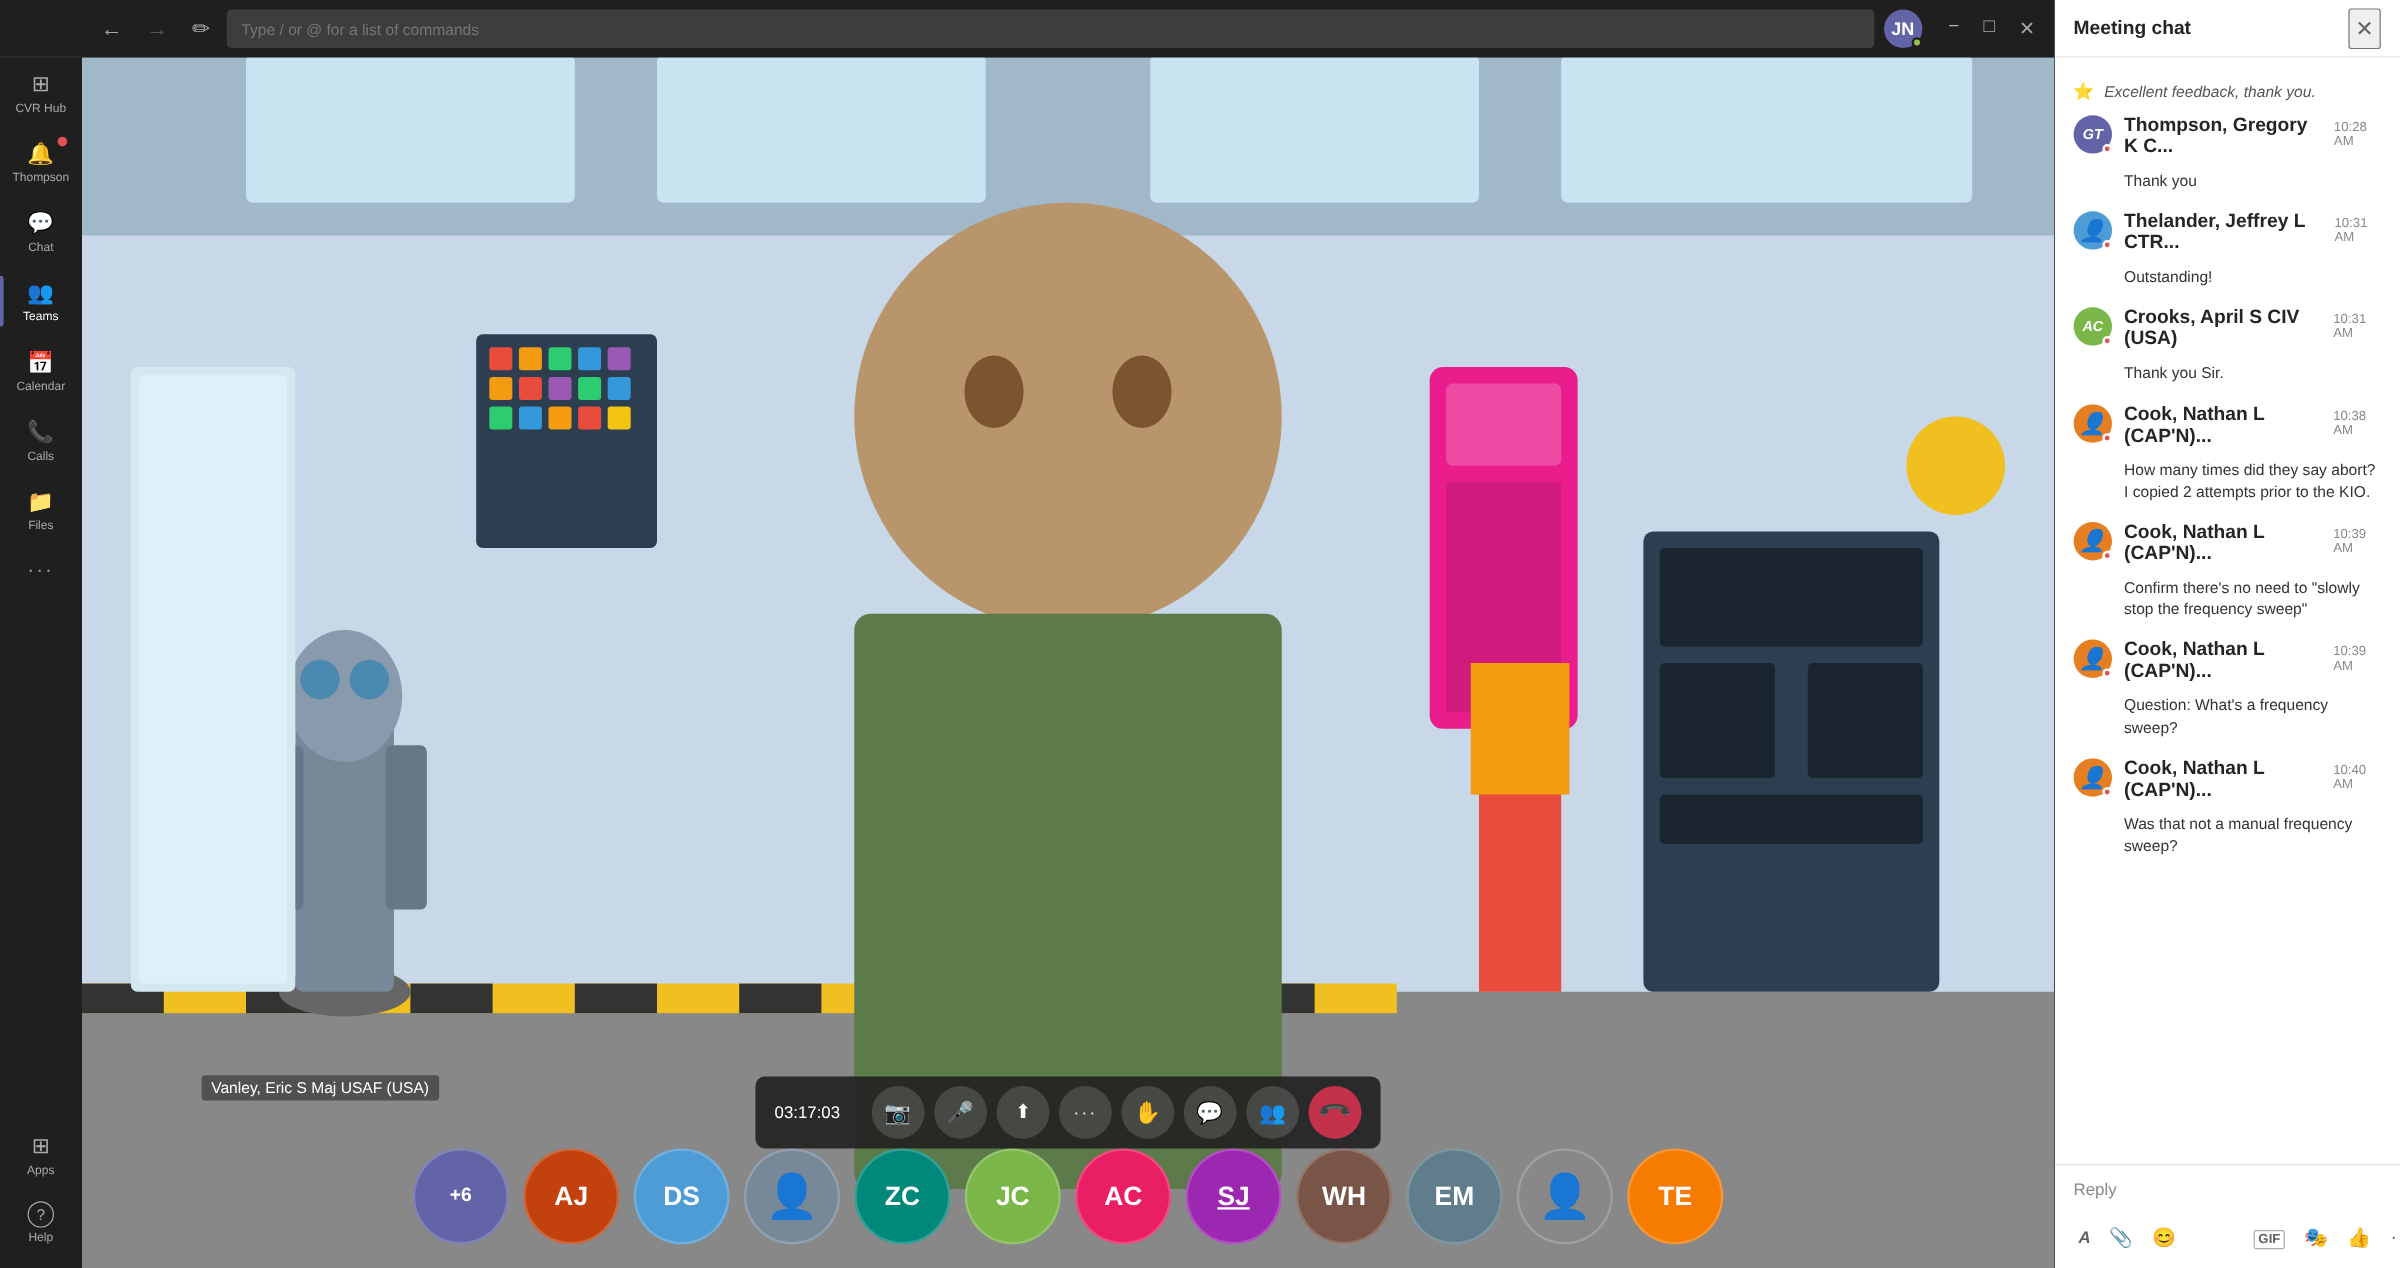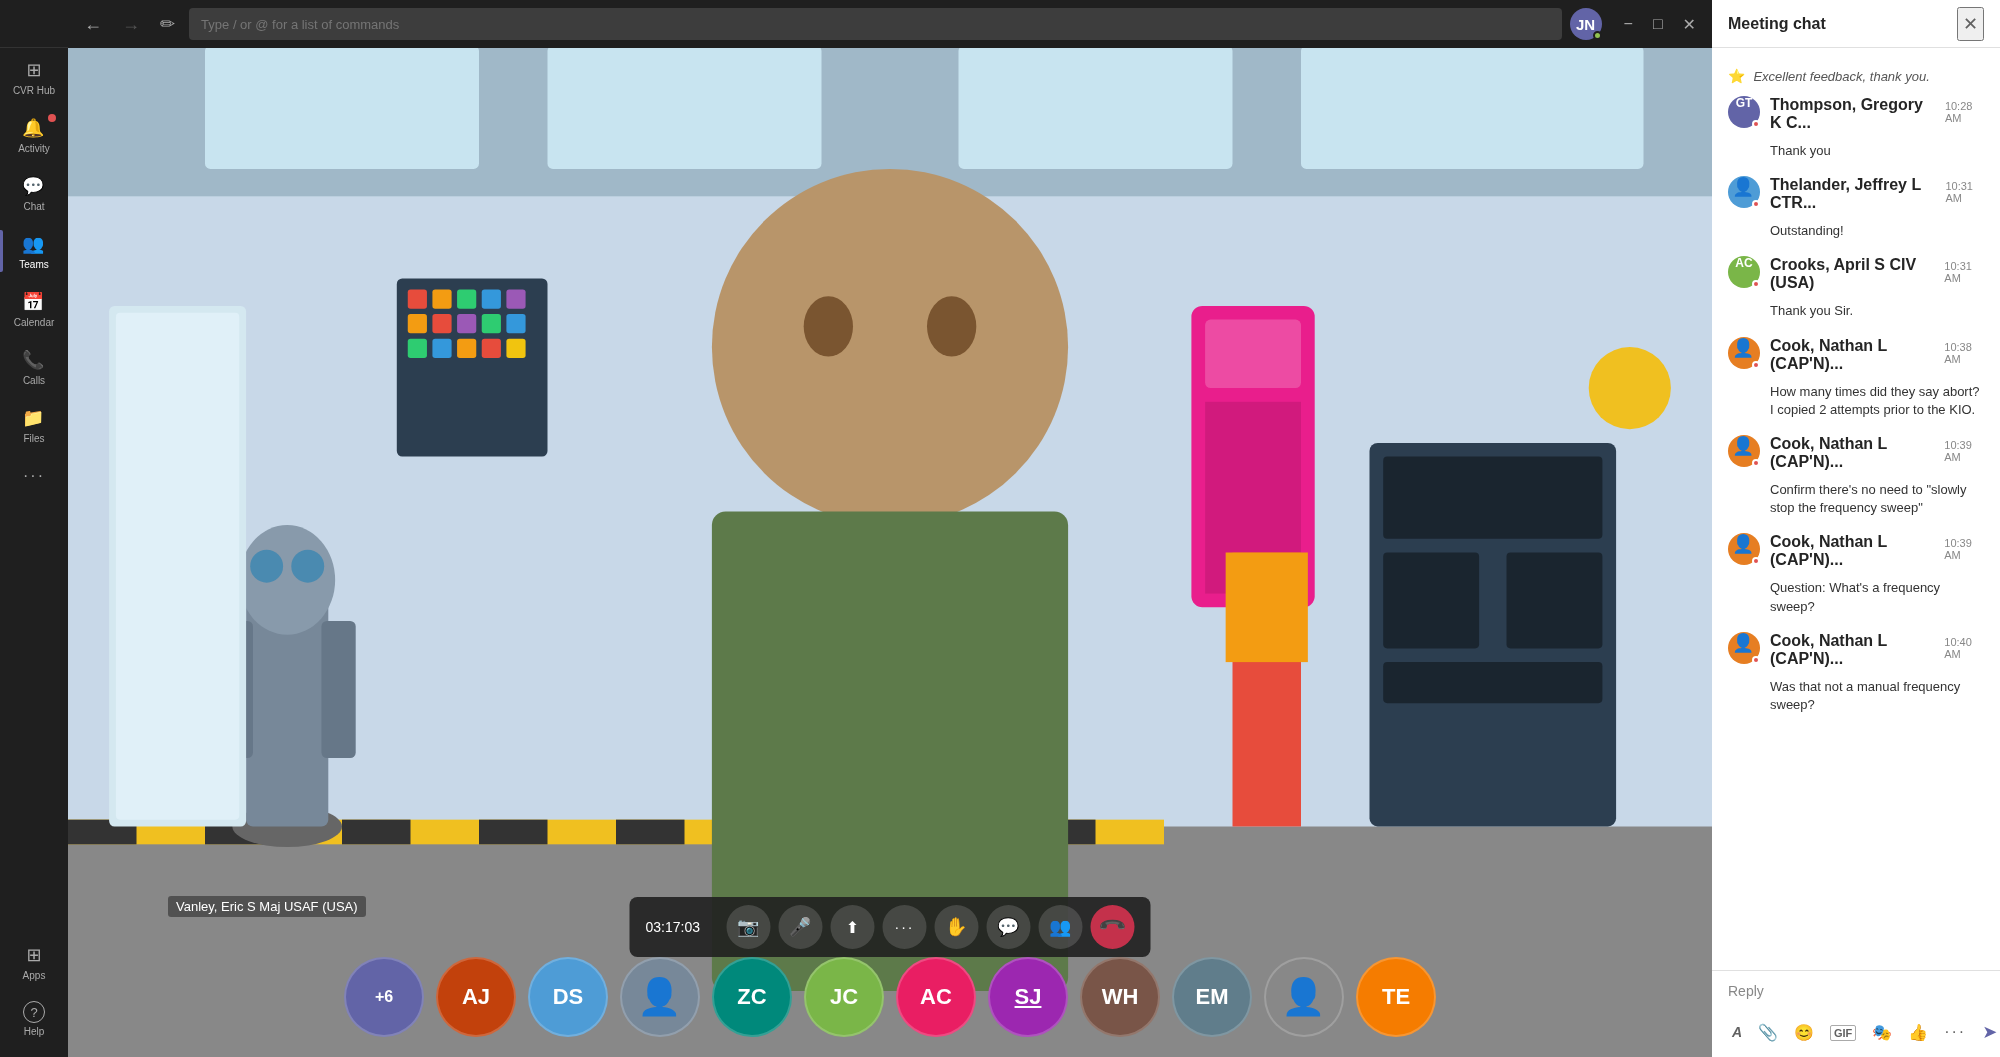--- a/index.html
+++ b/index.html
@@ -298,25 +298,27 @@
       padding: 8px 16px;
       display: flex;
       gap: 10px;
     }
     .msg-avatar {
       width: 32px;
       height: 32px;
       border-radius: 50%;
       flex-shrink: 0;
       display: flex;
+      align-items: center;
       justify-content: center;
       font-size: 12px;
       font-weight: bold;
       color: #fff;
       position: relative;
+      font-style: italic;
     }
     .msg-avatar .online-dot {
       position: absolute;
       bottom: 0;
       right: 0;
       width: 8px;
       height: 8px;
       background: #e05252;
       border-radius: 50%;
       border: 2px solid #fff;
@@ -391,21 +393,21 @@
 <div class="sidebar">
   <div class="sidebar-top-bar"></div>
 
   <div class="sidebar-nav-item">
     <div class="sidebar-icon">⊞</div>
     <span class="sidebar-label">CVR Hub</span>
   </div>
 
   <div class="sidebar-nav-item" style="position:relative;">
     <div class="sidebar-icon">🔔</div>
-    <span class="sidebar-label">Activity</span>
+    <span class="sidebar-label">Thompson</span>
     <div class="notification-dot"></div>
   </div>
 
   <div class="sidebar-nav-item">
     <div class="sidebar-icon">💬</div>
     <span class="sidebar-label">Chat</span>
   </div>
 
   <div class="sidebar-nav-item active">
     <div class="sidebar-icon">👥</div>
@@ -733,21 +735,21 @@
       <button class="chat-tool-btn" title="Format">
         <span style="font-size:14px; font-weight:bold; font-style:italic;">A</span>
       </button>
       <button class="chat-tool-btn" title="Attach">
         <span>📎</span>
       </button>
       <button class="chat-tool-btn" title="Emoji">
         <span>😊</span>
       </button>
       <button class="chat-tool-btn" title="GIF">
-        <span style="font-size:11px; font-weight:bold; border:1px solid #aaa; padding:1px 3px; border-radius:2px;">GIF</span>
+        <span style="font-size:11px; font-weight:bold; border:1px solid #aaa; padding:1px 3px; border-radius:2px;margin-left:48px;">GIF</span>
       </button>
       <button class="chat-tool-btn" title="Sticker">
         <span>🎭</span>
       </button>
       <button class="chat-tool-btn" title="Like">
         <span>👍</span>
       </button>
       <button class="chat-tool-btn" title="More options">
         <span style="letter-spacing:2px;">···</span>
       </button>

